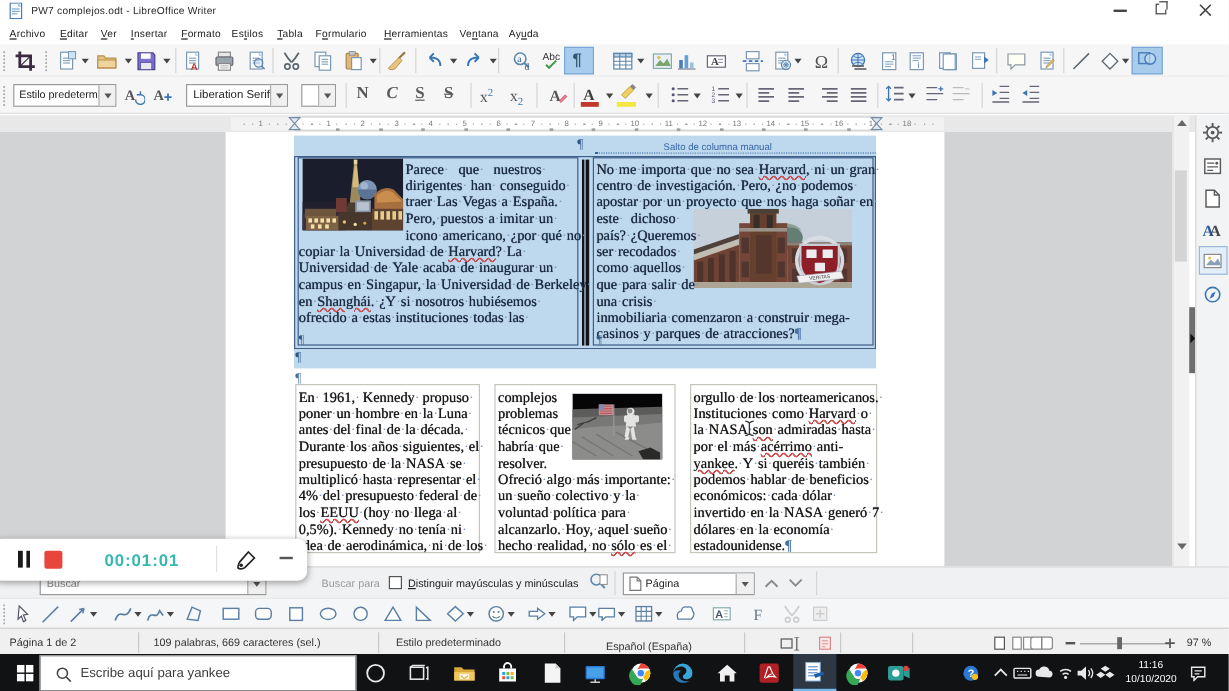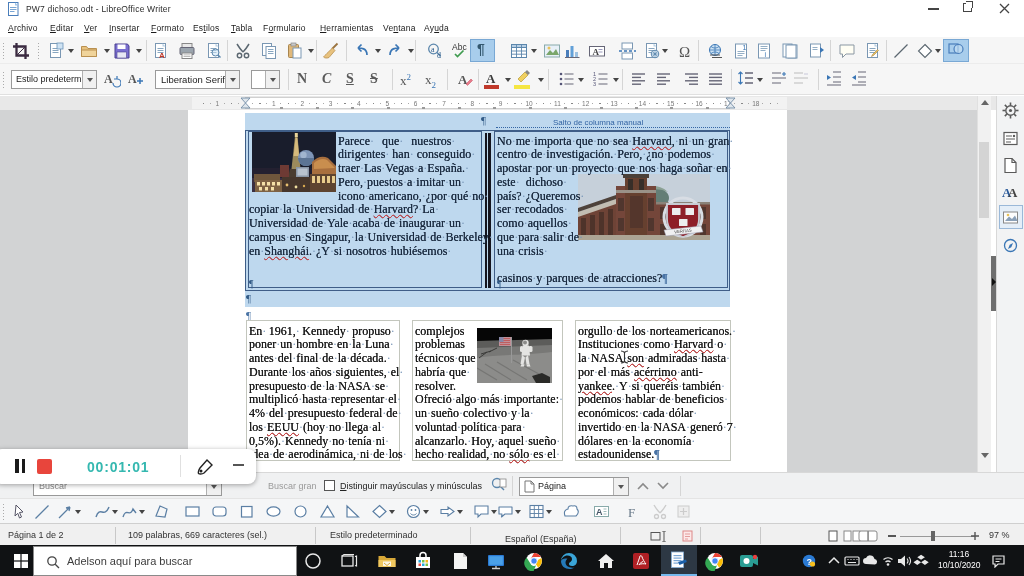--- a/index.html
+++ b/index.html
@@ -16,21 +16,21 @@
 </style></head><body>
 
 <div class="abs" style="left:0;top:0;width:1024px;height:18px;background:#fff">
 <svg class="abs" style="left:7px;top:2px" width="14" height="14" viewBox="0 0 14 14">
       <rect x="1.5" y="0.5" width="9.5" height="13" fill="#fff" stroke="#4a7ebb" stroke-width="1"></rect>
       <path d="M8 0.5 L11 3.5 L8 3.5 Z" fill="#9cc3e8"></path>
       <rect x="3" y="5" width="6.5" height="1" fill="#7aa6d4"></rect>
       <rect x="3" y="7" width="6.5" height="1" fill="#7aa6d4"></rect>
       <rect x="3" y="9" width="4.5" height="1" fill="#7aa6d4"></rect>
     </svg>
-<div class="abs" style="left:26px;top:4px;font-size:8.5px;color:#2b2b2b;letter-spacing:0.2px">PW7 dichoso.odt - LibreOffice Writer</div>
+<div class="abs" style="left:26px;top:4px;font-size:8.5px;color:#2b2b2b;letter-spacing:0.2px">PW7 complejos.odt - LibreOffice Writer</div>
 <div class="abs" style="left:928px;top:8px;width:11px;height:1.5px;background:#444"></div>
 <div class="abs" style="left:963px;top:3px;width:9px;height:9px;border:1.2px solid #444"></div>
 <div class="abs" style="left:966px;top:1px;width:7px;height:7px;border:1.2px solid #444;border-bottom:none;border-left:none;background:#fff"></div>
 <svg class="abs" style="left:999px;top:3px" width="11" height="11" viewBox="0 0 11 11">
       <path d="M1 1 L10 10 M10 1 L1 10" stroke="#444" stroke-width="1.3"></path>
     </svg>
 </div>
 <div class="abs" style="left:0;top:18px;width:1024px;height:19px;background:#fff">
 <div class="abs" style="left:8px;top:5px;font-size:8.5px;color:#1b1b1b;letter-spacing:0.2px"><u>A</u>rchivo</div>
 <div class="abs" style="left:50px;top:5px;font-size:8.5px;color:#1b1b1b;letter-spacing:0.2px"><u>E</u>ditar</div>
@@ -662,29 +662,31 @@
 </svg>
 <div class="serifln" style="left:338px;top:24.5px;width:142px;color:#1b2b40;--g:12px">Parece<i>·</i>que<i>·</i>nuestros<i>·</i></div>
 <div class="serifln" style="left:338px;top:38.2px;width:142px;color:#1b2b40;--g:7px">dirigentes<i>·</i>han<i>·</i>conseguido<i>·</i></div>
 <div class="serifln" style="left:338px;top:52.0px;width:142px;color:#1b2b40">traer<i>·</i>Las<i>·</i>Vegas<i>·</i>a<i>·</i>España.<i>·</i></div>
 <div class="serifln" style="left:338px;top:65.8px;width:142px;color:#1b2b40">Pero,<i>·</i>puestos<i>·</i>a<i>·</i>imitar<i>·</i>un<i>·</i></div>
 <div class="serifln" style="left:338px;top:79.5px;width:142px;color:#1b2b40">icono<i>·</i>americano,<i>·</i>¿por<i>·</i>qué<i>·</i>no<i>·</i></div>
 <div class="serifln" style="left:249px;top:93.2px;width:232px;color:#1b2b40">copiar<i>·</i>la<i>·</i>Universidad<i>·</i>de<i>·</i><span class="sq">Harvard</span>?<i>·</i>La<i>·</i></div>
 <div class="serifln" style="left:249px;top:107.0px;width:232px;color:#1b2b40">Universidad<i>·</i>de<i>·</i>Yale<i>·</i>acaba<i>·</i>de<i>·</i>inaugurar<i>·</i>un<i>·</i></div>
 <div class="serifln" style="left:249px;top:120.8px;width:232px;color:#1b2b40">campus<i>·</i>en<i>·</i>Singapur,<i>·</i>la<i>·</i>Universidad<i>·</i>de<i>·</i>Berkeley<i>·</i></div>
 <div class="serifln" style="left:249px;top:134.5px;width:232px;color:#1b2b40">en<i>·</i><span class="sq">Shanghái</span>.<i>·</i>¿Y<i>·</i>si<i>·</i>nosotros<i>·</i>hubiésemos<i>·</i></div>
+<div class="serifln" style="left:249px;top:148.2px;width:232px;color:#1b2b40">ofrecido<i>·</i>a<i>·</i>estas<i>·</i>instituciones<i>·</i>todas<i>·</i>las<i>·</i></div>
 <div class="serifln" style="left:497px;top:38.2px;width:230px;color:#1b2b40">centro<i>·</i>de<i>·</i>investigación.<i>·</i>Pero,<i>·</i>¿no<i>·</i>podemos<i>·</i></div>
 <div class="serifln" style="left:497px;top:24.5px;width:230px;color:#1b2b40">No<i>·</i>me<i>·</i>importa<i>·</i>que<i>·</i>no<i>·</i>sea<i>·</i><span class="sq">Harvard</span>,<i>·</i>ni<i>·</i>un<i>·</i>gran<i>·</i></div>
 <div class="serifln" style="left:497px;top:52.0px;width:230px;color:#1b2b40">apostar<i>·</i>por<i>·</i>un<i>·</i>proyecto<i>·</i>que<i>·</i>nos<i>·</i>haga<i>·</i>soñar<i>·</i>en<i>·</i></div>
 <div class="serifln" style="left:497px;top:65.8px;width:80px;color:#1b2b40;--g:10px">este<i>·</i>dichoso<i>·</i></div>
 <div class="serifln" style="left:497px;top:79.5px;width:80px;color:#1b2b40">país?<i>·</i>¿Queremos<i>·</i></div>
 <div class="serifln" style="left:497px;top:93.2px;width:80px;color:#1b2b40">ser<i>·</i>recodados<i>·</i></div>
 <div class="serifln" style="left:497px;top:107.0px;width:80px;color:#1b2b40">como<i>·</i>aquellos<i>·</i></div>
 <div class="serifln" style="left:497px;top:120.8px;width:80px;color:#1b2b40">que<i>·</i>para<i>·</i>salir<i>·</i>de<i>·</i></div>
 <div class="serifln" style="left:497px;top:134.5px;width:80px;color:#1b2b40">una<i>·</i>crisis<i>·</i></div>
+<div class="serifln" style="left:497px;top:148.2px;width:230px;color:#1b2b40">inmobiliaria<i>·</i>comenzaron<i>·</i>a<i>·</i>construir<i>·</i>mega-</div>
 <div class="serifln lastln" style="left:497px;top:162.0px;width:230px;color:#1b2b40">casinos<i>·</i>y<i>·</i>parques<i>·</i>de<i>·</i>atracciones?<span class="pil">¶</span></div>
 <div class="abs" style="left:249px;top:168px;font-family:'Liberation Serif',serif;font-size:10px;color:#315a86">¶</div>
 <div class="abs" style="left:497px;top:168px;font-family:'Liberation Serif',serif;font-size:10px;color:#315a86">¶</div>
 <div class="abs" style="left:246px;top:210px;width:154px;height:141px;border:1px solid #c3c6bd"></div>
 <div class="abs" style="left:412px;top:210px;width:151px;height:141px;border:1px solid #c3c6bd"></div>
 <div class="abs" style="left:575px;top:210px;width:156px;height:141px;border:1px solid #c3c6bd"></div>
 <div class="serifln" style="left:249px;top:214.5px;width:148px;color:#1a1a1a;--g:6.5px">En<i>·</i>1961,<i>·</i>Kennedy<i>·</i>propuso<i>·</i></div>
 <div class="serifln" style="left:249px;top:228.2px;width:148px;color:#1a1a1a">poner<i>·</i>un<i>·</i>hombre<i>·</i>en<i>·</i>la<i>·</i>Luna<i>·</i></div>
 <div class="serifln" style="left:249px;top:242.0px;width:148px;color:#1a1a1a">antes<i>·</i>del<i>·</i>final<i>·</i>de<i>·</i>la<i>·</i>década.<i>·</i></div>
 <div class="serifln" style="left:249px;top:255.8px;width:148px;color:#1a1a1a">Durante<i>·</i>los<i>·</i>años<i>·</i>siguientes,<i>·</i>el<i>·</i></div>
@@ -796,21 +798,21 @@
       </svg>
     </div>
 </div>
 <div class="abs" style="left:0;top:472px;width:1024px;height:26px;background:#f0f1f2;border-top:1px solid #d8d8d8">
 <div class="abs" style="left:33px;top:4px;width:189px;height:19px;background:#fff;border:1px solid #999">
       <div class="abs" style="left:5px;top:3px;font-size:9px;color:#888">Buscar</div>
       <div class="abs" style="right:0;top:0;width:15px;height:17px;background:#f0f0f0;border-left:1px solid #b0b0b0">
         <div class="darr" style="left:4px;top:7px;border-top-color:#555"></div>
       </div>
     </div>
-<div class="abs" style="left:268px;top:8px;font-size:9px;color:#9a9a9a">Buscar gran</div>
+<div class="abs" style="left:268px;top:8px;font-size:9px;color:#9a9a9a">Buscar para</div>
 <div class="abs" style="left:324px;top:7px;width:11px;height:11px;background:#fff;border:1px solid #555"></div>
 <div class="abs" style="left:340px;top:8px;font-size:9px;color:#222"><u>D</u>istinguir mayúsculas y minúsculas</div>
 <div class="abs" style="left:490px;top:3px">
       <svg width="18" height="18" viewBox="0 0 18 18">
         <circle cx="7" cy="7" r="4.5" fill="none" stroke="#5b86ac" stroke-width="1.3"></circle>
         <path d="M10 10 L14 14" stroke="#5b86ac" stroke-width="1.5"></path>
         <rect x="10" y="3" width="6" height="8" fill="#fff" stroke="#888" stroke-width="0.8"></rect>
       </svg>
     </div>
 <div class="sep1" style="left:512px;top:3px;height:20px"></div>
@@ -1013,21 +1015,21 @@
       <rect width="6.4" height="6.4" fill="#fff"></rect>
       <rect x="7.6" width="6.4" height="6.4" fill="#fff"></rect>
       <rect y="7.6" width="6.4" height="6.4" fill="#fff"></rect>
       <rect x="7.6" y="7.6" width="6.4" height="6.4" fill="#fff"></rect>
     </svg>
 <div class="abs" style="left:33px;top:1px;width:264px;height:30px;background:#fff;border:1px solid #8a8a8a">
       <svg class="abs" style="left:12px;top:8px" width="14" height="14" viewBox="0 0 14 14">
         <circle cx="6" cy="6" r="4.2" fill="none" stroke="#444" stroke-width="1.3"></circle>
         <path d="M9.2 9.2 L13 13" stroke="#444" stroke-width="1.3"></path>
       </svg>
-      <div class="abs" style="left:33px;top:8px;font-size:11px;color:#3c3c3c">Adelson aquí para buscar</div>
+      <div class="abs" style="left:33px;top:8px;font-size:11px;color:#3c3c3c">Escribe aquí para yankee</div>
     </div>
 <div class="abs" style="left:303px;top:6px;width:20px;height:20px">
       <svg width="20" height="20" viewBox="0 0 20 20">
         <circle cx="10" cy="10" r="7" fill="none" stroke="#e8e8e8" stroke-width="1.5"></circle>
       </svg>
     </div>
 <div class="abs" style="left:339px;top:6px;width:20px;height:20px">
       <svg width="20" height="20" viewBox="0 0 20 20">
         <rect x="3" y="5" width="11" height="10" fill="none" stroke="#e8e8e8" stroke-width="1.3"></rect>
         <path d="M16 5.5 L17.5 5 V15 L16 14.5 M3 5 L5 3.5 h10" stroke="#e8e8e8" stroke-width="1.2" fill="none"></path>

